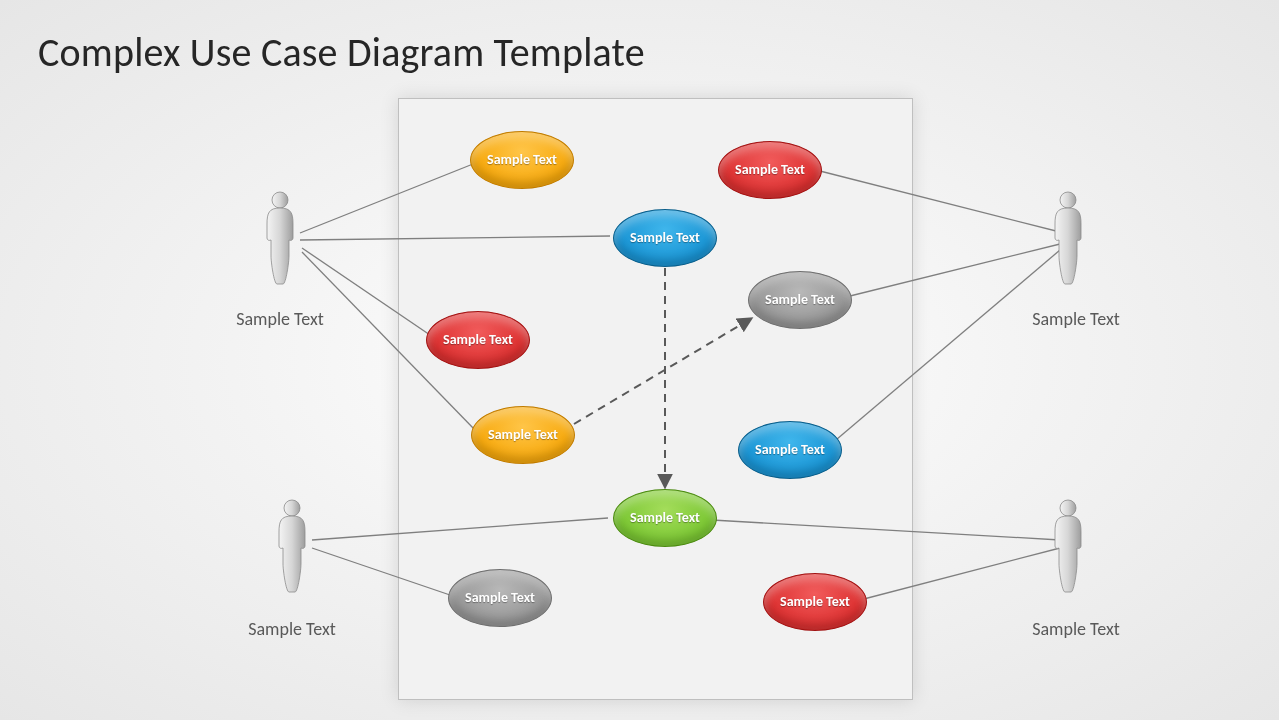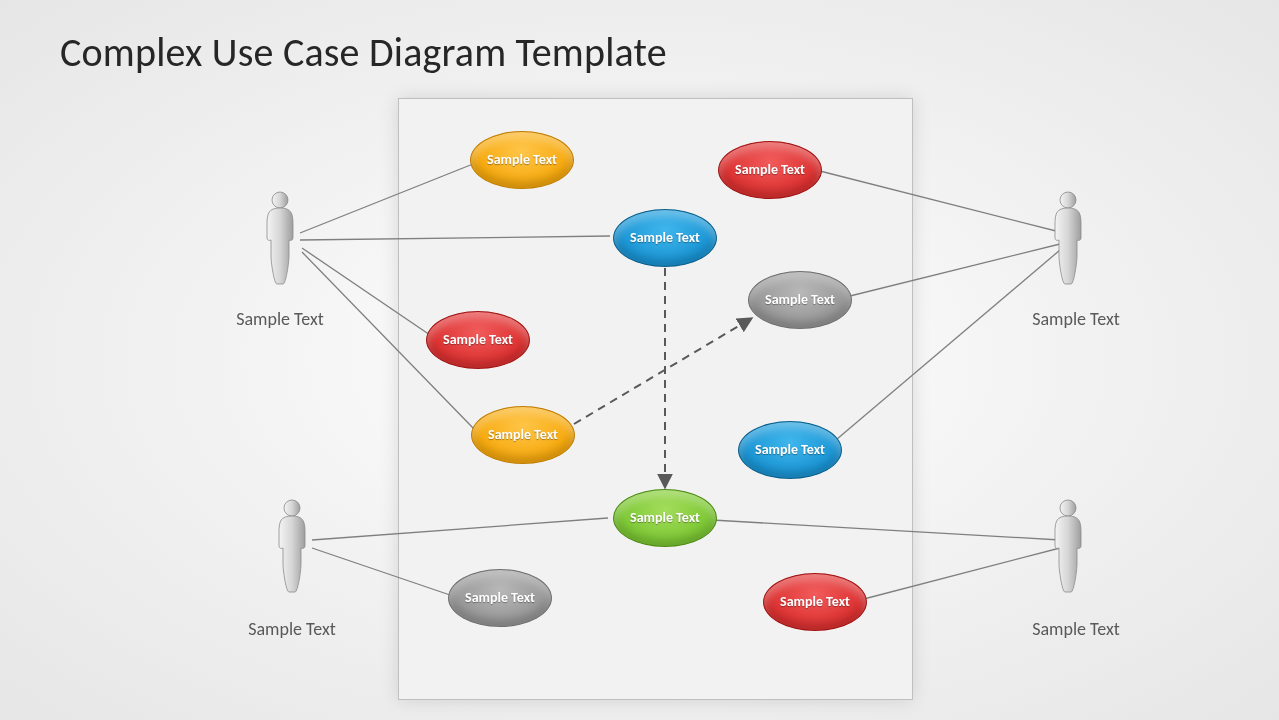--- a/index.html
+++ b/index.html
@@ -11,21 +11,21 @@
     font-family: "Calibri", "Segoe UI", Arial, sans-serif;
   }
   .slide {
     position: relative;
     width: 1279px;
     height: 720px;
     background: radial-gradient(ellipse at center, #ffffff 0%, #f3f3f3 45%, #e6e6e6 100%);
   }
   .title {
     position: absolute;
-    left: 60px;
+    left: 38px;
     top: 28px;
     font-size: 40px;
     font-weight: 400;
     color: #262626;
     letter-spacing: 0.2px;
   }
   .system-box {
     position: absolute;
     left: 398px;
     top: 98px;

